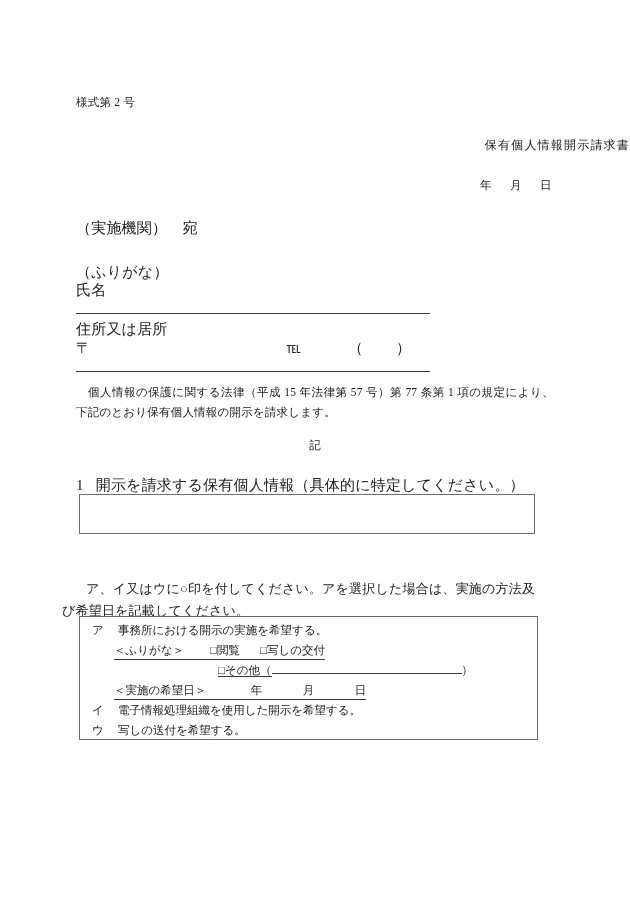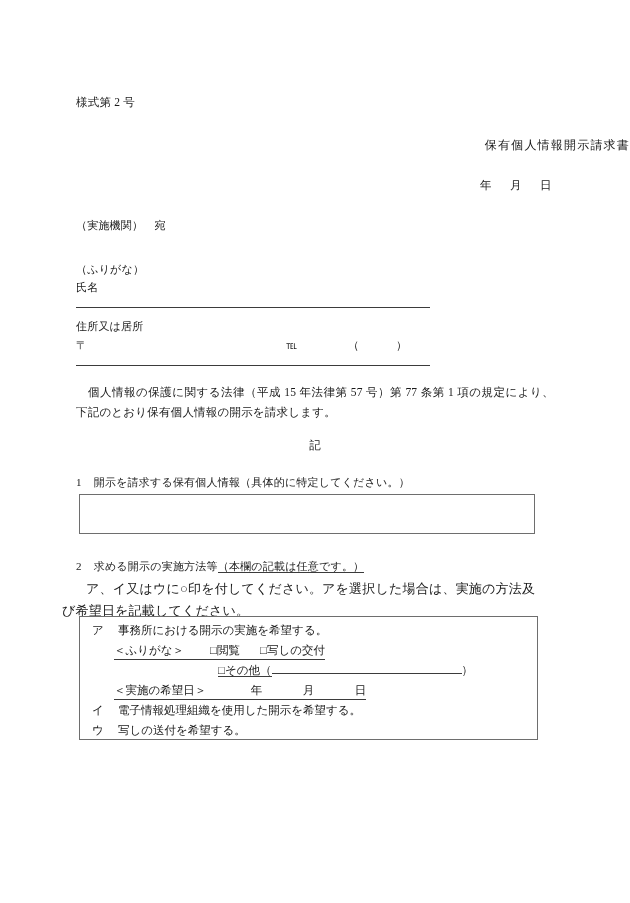--- a/index.html
+++ b/index.html
@@ -16,21 +16,21 @@
     position: relative;
     width: 630px;
     height: 809px;
     background: #ffffff;
     overflow: hidden;
   }
 
   
   .t {
     position: absolute;
-    font-size: 11px;
+    font-size: 15px;
     line-height: 1.5;
     white-space: pre;
     letter-spacing: 0.2px;
   }
   .u {
     border-bottom: 1px solid #3b3b3b;
     padding-bottom: 11px;
   }
   .inline-u {
     border-bottom: 1px solid #3b3b3b;
@@ -206,21 +206,20 @@
 
   <div class="t addr-row u"><span class="zip">〒</span><span class="tel">℡</span><span class="paren-open">（</span><span class="paren-close">）</span></div>
 
   <div class="t para">個人情報の保護に関する法律（平成 15 年法律第 57 号）第 77 条第 1 項の規定により、下記のとおり保有個人情報の開示を請求します。</div>
 
   <div class="t ki">記</div>
 
   <div class="t item1-label"><span class="num">1</span><span>開示を請求する保有個人情報（具体的に特定してください。）</span></div>
   <div class="answer-box"></div>
 
-  <div class="t item2-label"><span class="num">2</span><span>求める開示の実施方法等</span><span class="inline-u">（本欄の記載は任意です。）</span></div>
   <div class="t item2-note">ア、イ又はウに○印を付してください。アを選択した場合は、実施の方法及び希望日を記載してください。</div>
 
   <div class="opt-box">
 
     <div class="opt-row r-a"><span class="mark">ア</span><span>事務所における開示の実施を希望する。</span></div>
 
     <div class="opt-row r-way inline-u"><span class="how">＜ふりがな＞</span><span class="gap1"></span><span>□閲覧</span><span class="gap2"></span><span>□写しの交付</span></div>
 
     <div class="opt-row r-other"><span class="inline-u">□その他（</span><span class="fill inline-u"></span><span>）</span></div>
 

